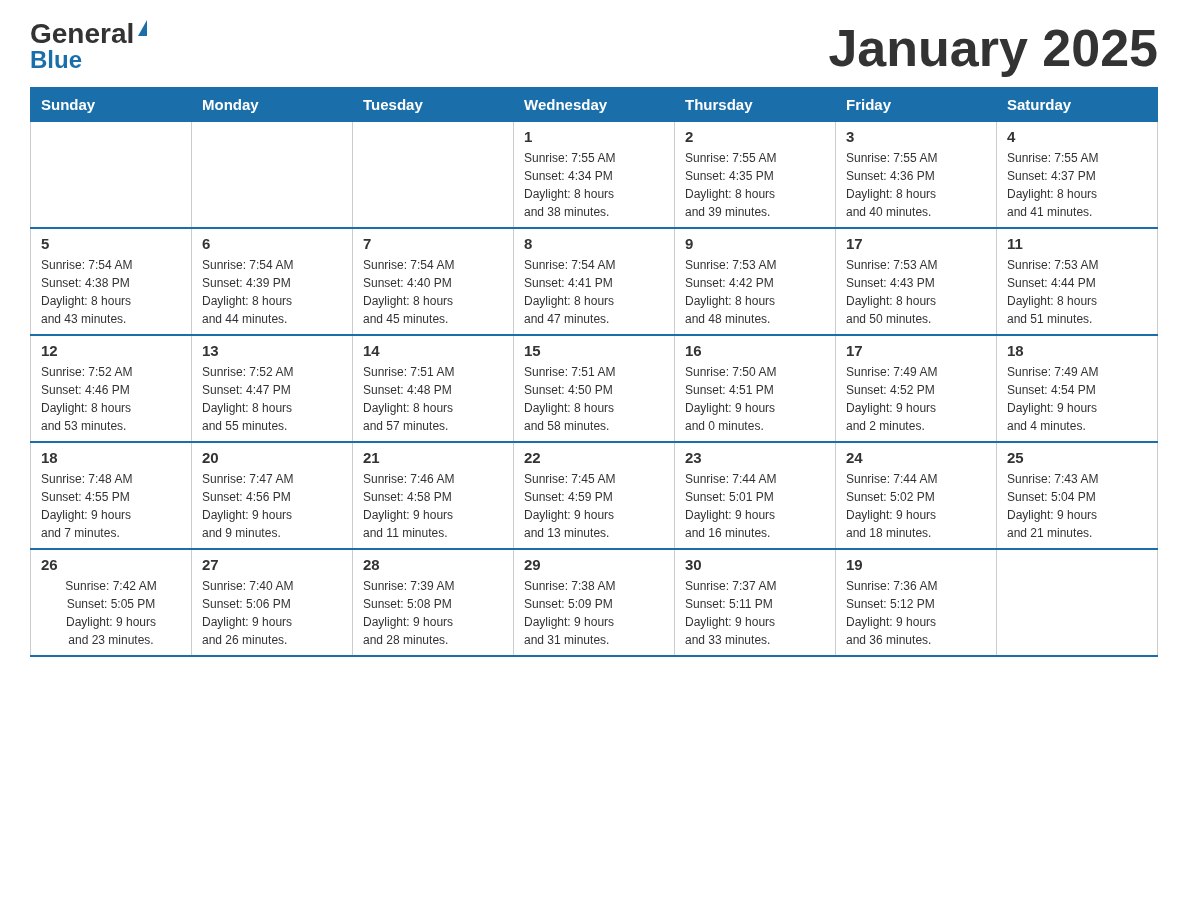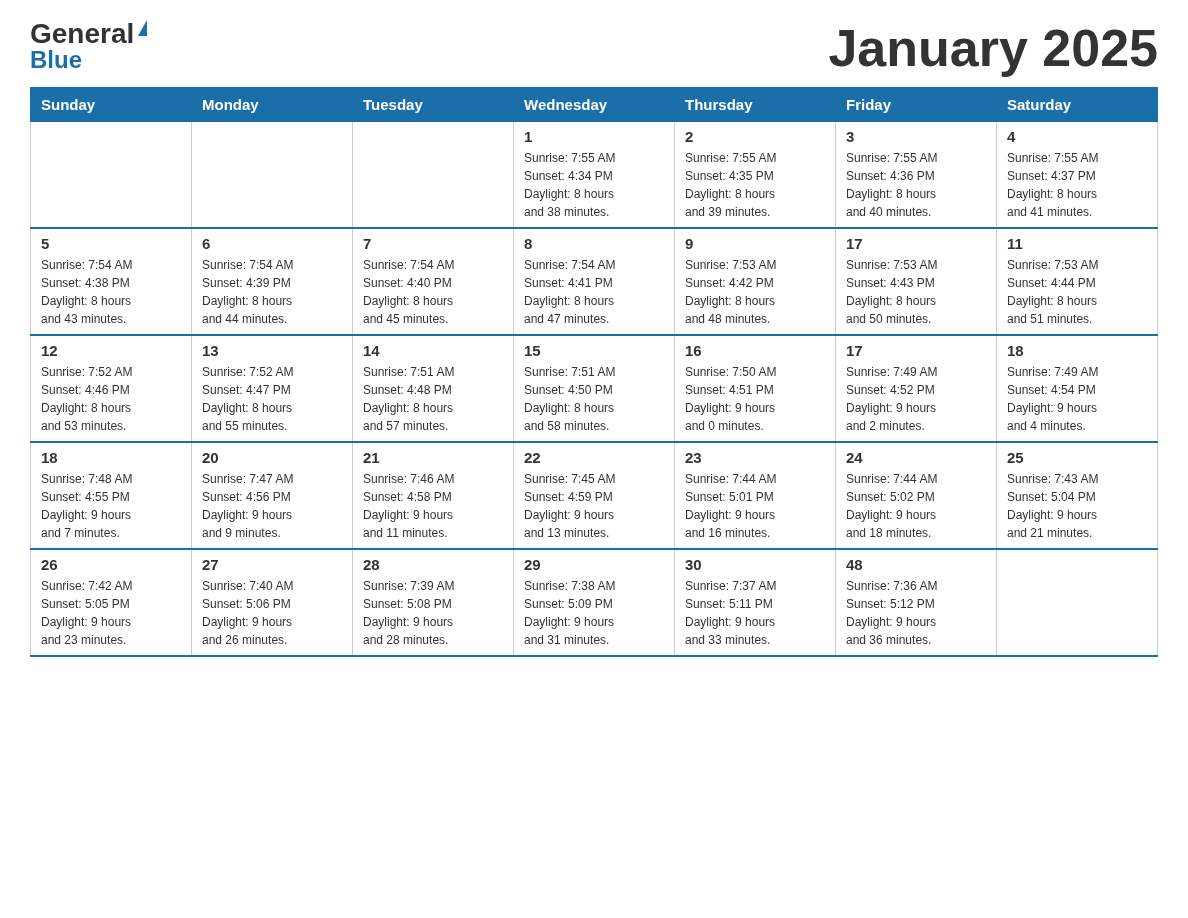--- a/index.html
+++ b/index.html
@@ -299,21 +299,21 @@
           <span class="day-number">25</span>
           <div class="day-info" style="white-space: pre-line;">Sunrise: 7:43 AM
 Sunset: 5:04 PM
 Daylight: 9 hours
 and 21 minutes.</div>
         </td>
       </tr>
       <tr>
         <td>
           <span class="day-number">26</span>
-          <div class="day-info" style="white-space: pre-line;">Sunrise: 7:42 AM
+          <div class="day-info" style="white-space: pre-line; text-align: center;">Sunrise: 7:42 AM
 Sunset: 5:05 PM
 Daylight: 9 hours
 and 23 minutes.</div>
         </td>
         <td>
           <span class="day-number">27</span>
           <div class="day-info" style="white-space: pre-line;">Sunrise: 7:40 AM
 Sunset: 5:06 PM
 Daylight: 9 hours
 and 26 minutes.</div>
@@ -333,21 +333,21 @@
 and 31 minutes.</div>
         </td>
         <td>
           <span class="day-number">30</span>
           <div class="day-info" style="white-space: pre-line;">Sunrise: 7:37 AM
 Sunset: 5:11 PM
 Daylight: 9 hours
 and 33 minutes.</div>
         </td>
         <td>
-          <span class="day-number">48</span>
+          <span class="day-number">19</span>
           <div class="day-info" style="white-space: pre-line;">Sunrise: 7:36 AM
 Sunset: 5:12 PM
 Daylight: 9 hours
 and 36 minutes.</div>
         </td>
         <td class="empty-cell"></td>
       </tr>
     </tbody>
 </table>
 

